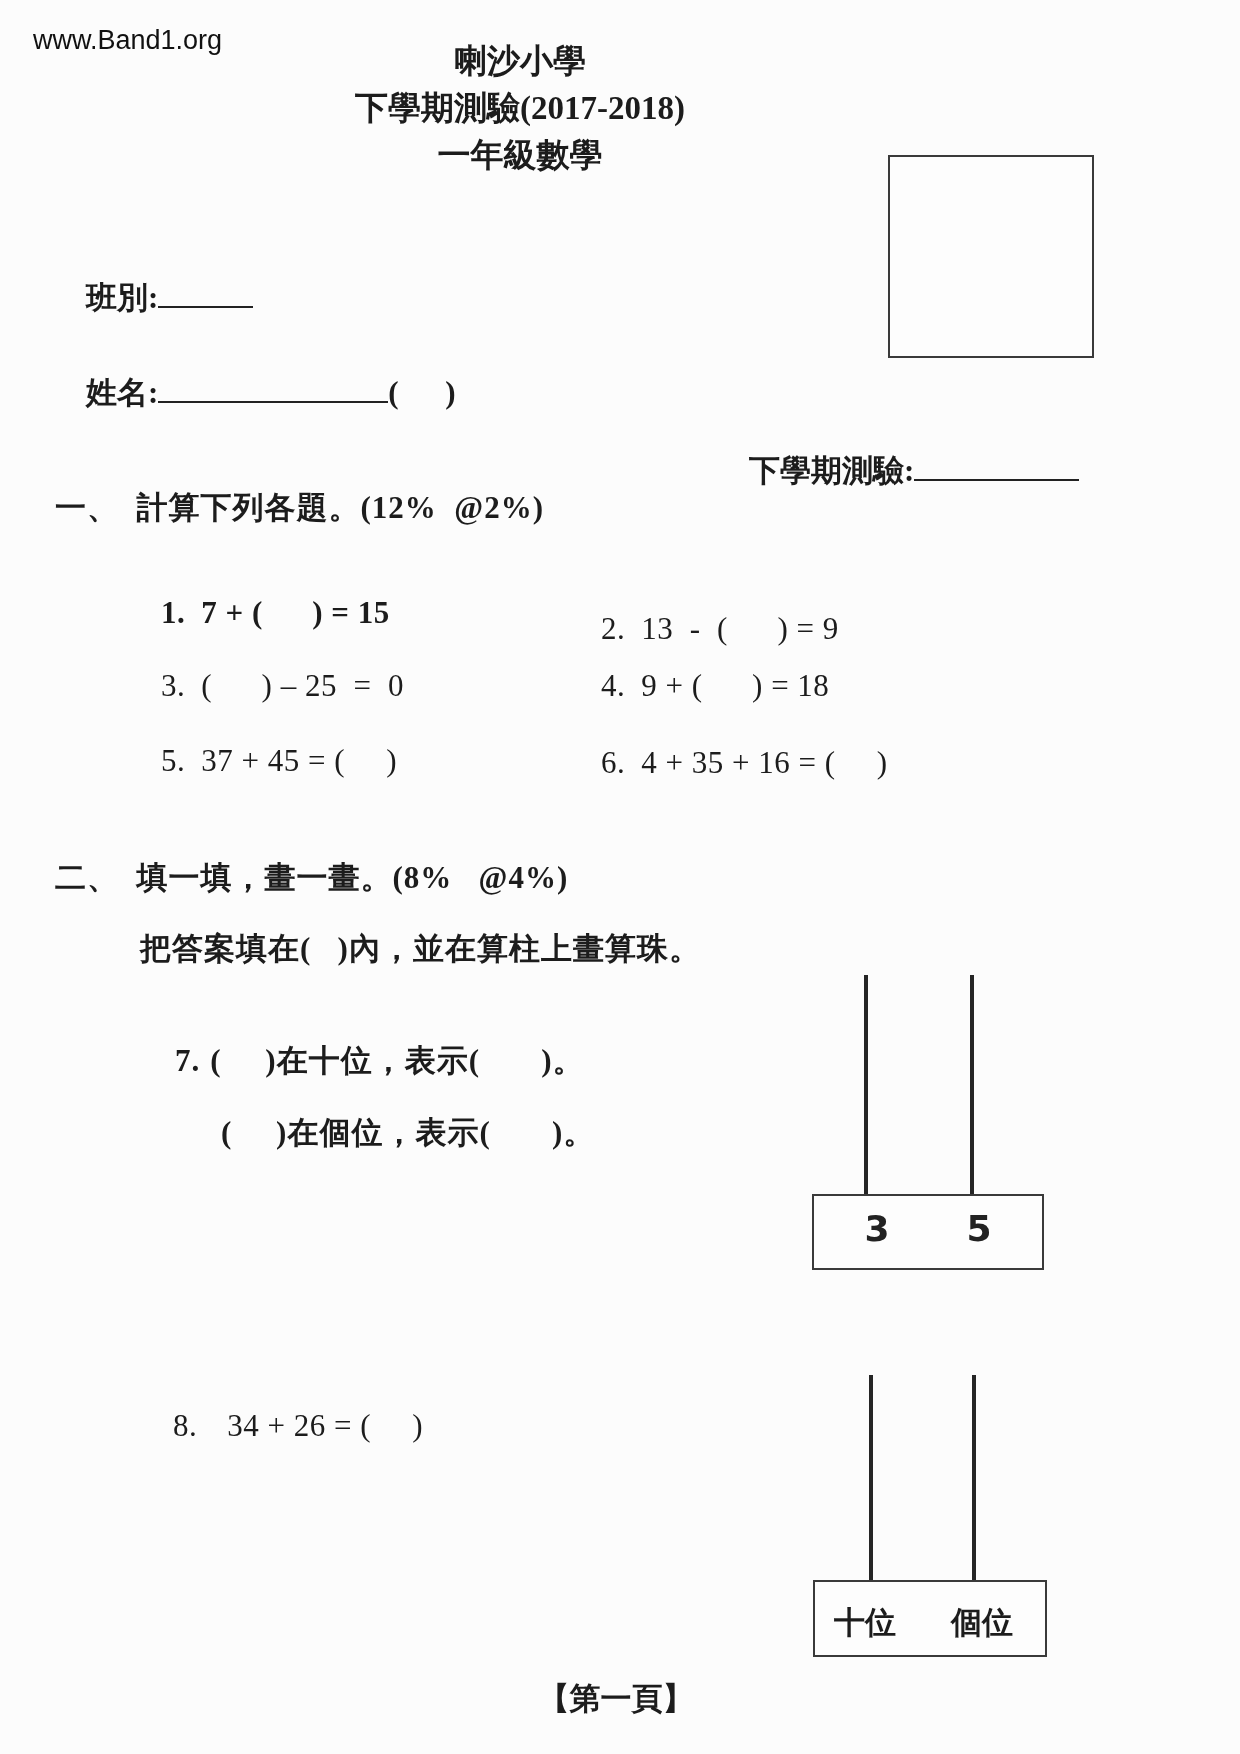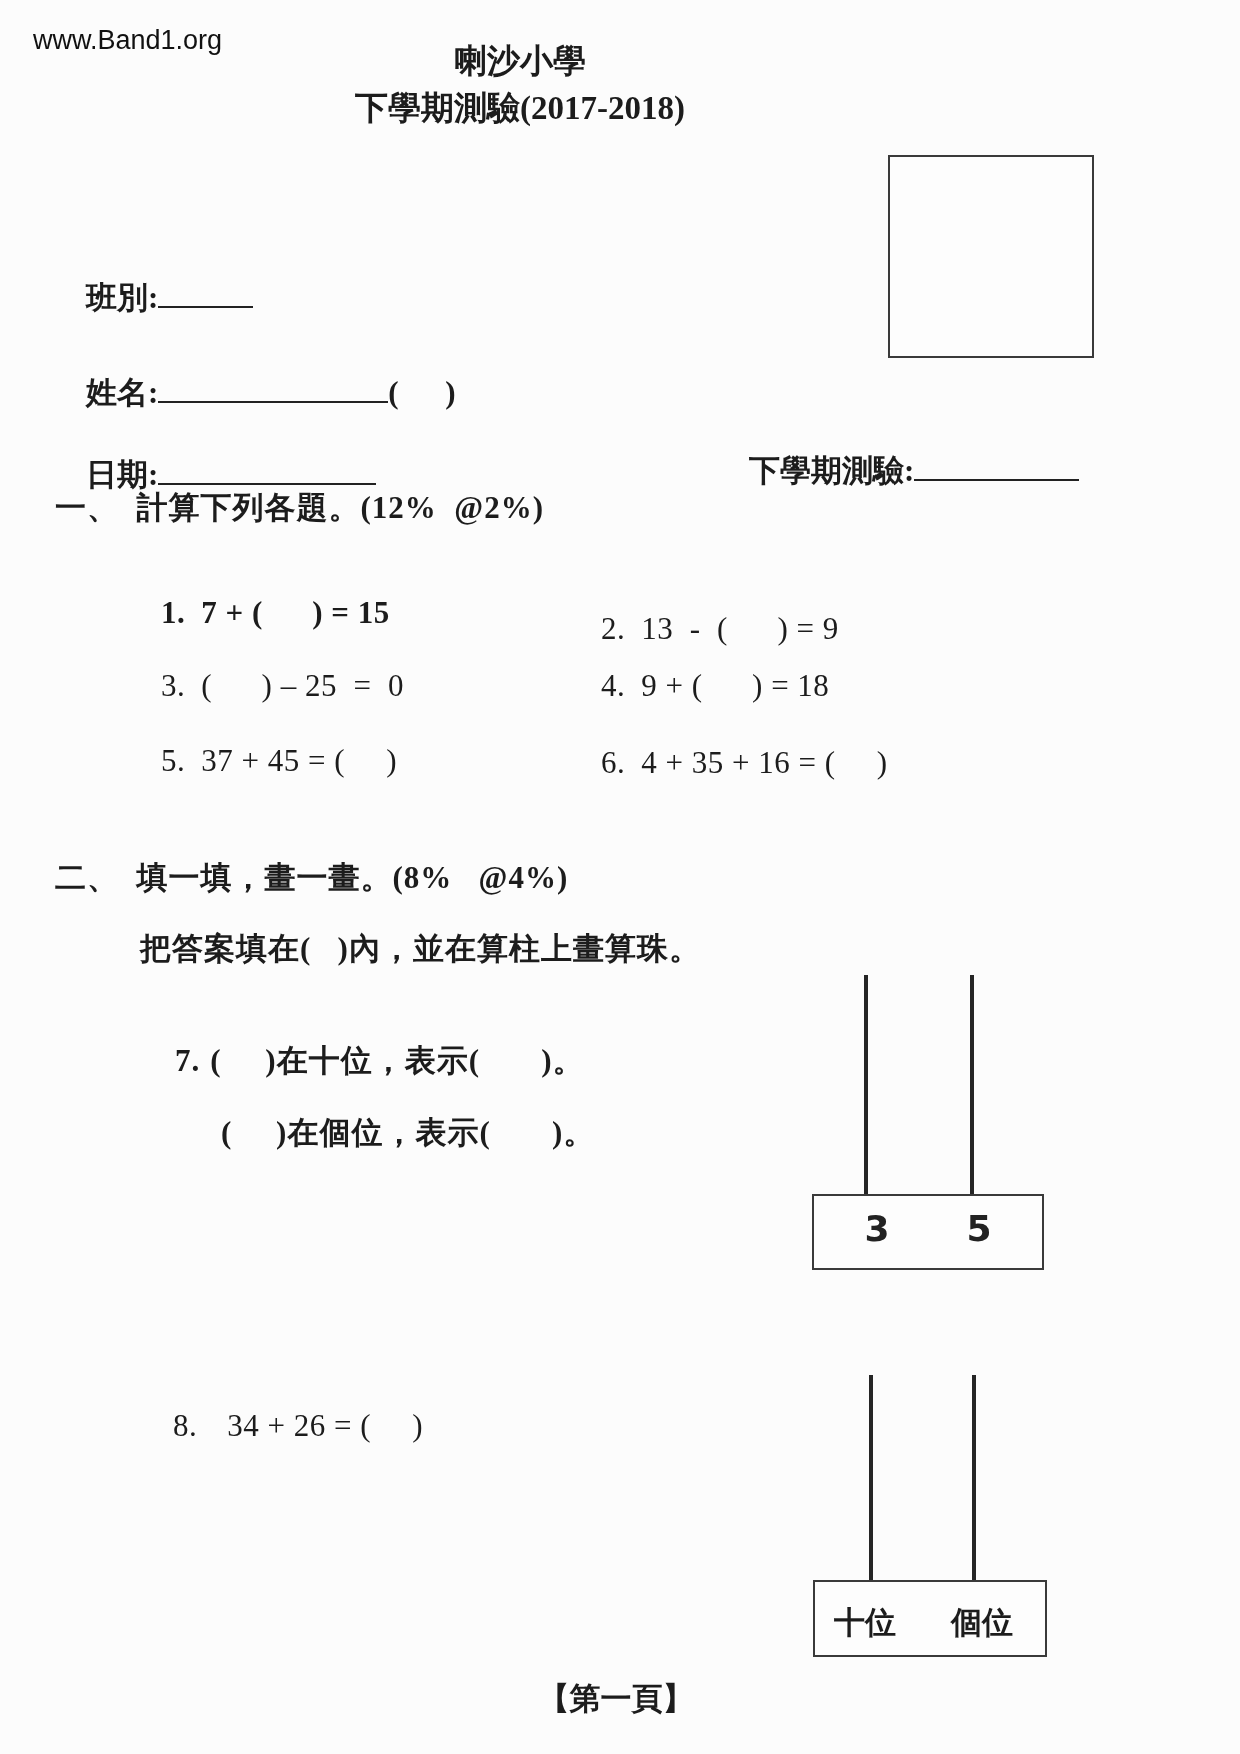--- a/index.html
+++ b/index.html
@@ -49,35 +49,33 @@
 </head>
 <body>
 
 <div class="page">
 
   <div class="abs watermark" style="left:33px;top:25px;">www.Band1.org</div>
 
   <div class="abs title-block">
     <div class="title-line">喇沙小學</div>
     <div class="title-line">下學期測驗(2017-2018)</div>
+    <div class="title-line">一年級數學</div>
   </div>
 
   <div class="abs score-box"></div>
 
   <div class="abs form-row" style="left:55px;top:237px;">
     <span>班別:</span><span class="u-line" style="width:95px;"></span>
   </div>
 
   <div class="abs form-row" style="left:55px;top:332px;">
     <span>姓名:</span><span class="u-line" style="width:230px;"></span><span>(      )</span>
   </div>
 
-  <div class="abs form-row" style="left:55px;top:414px;">
-    <span>日期:</span><span class="u-line" style="width:218px;"></span>
-  </div>
 
   <div class="abs form-row" style="left:718px;top:410px;">
     <span>下學期測驗:</span><span class="u-line" style="width:165px;"></span>
   </div>
 
   <div class="abs sec-heading" style="left:55px;top:487px;">一、  計算下列各題。(12%  @2%)</div>
 
   <div class="abs prob" style="left:128px;top:559px;font-weight:bold;">
     <span class="pnum">1.</span><span>7 + (      ) = 15</span>
   </div>

